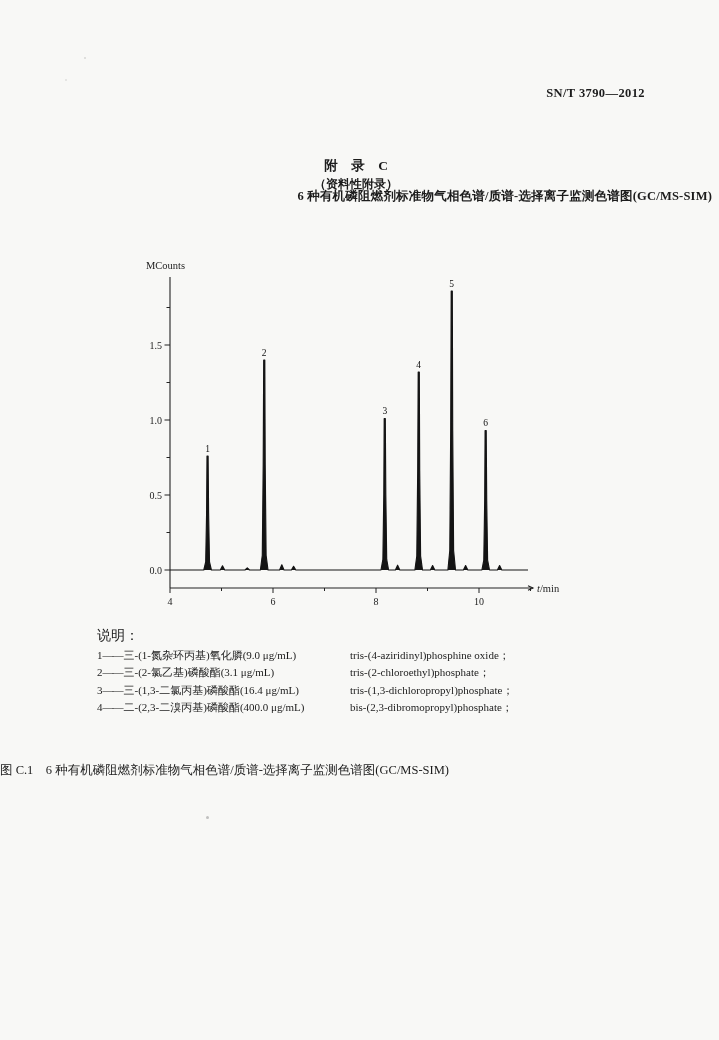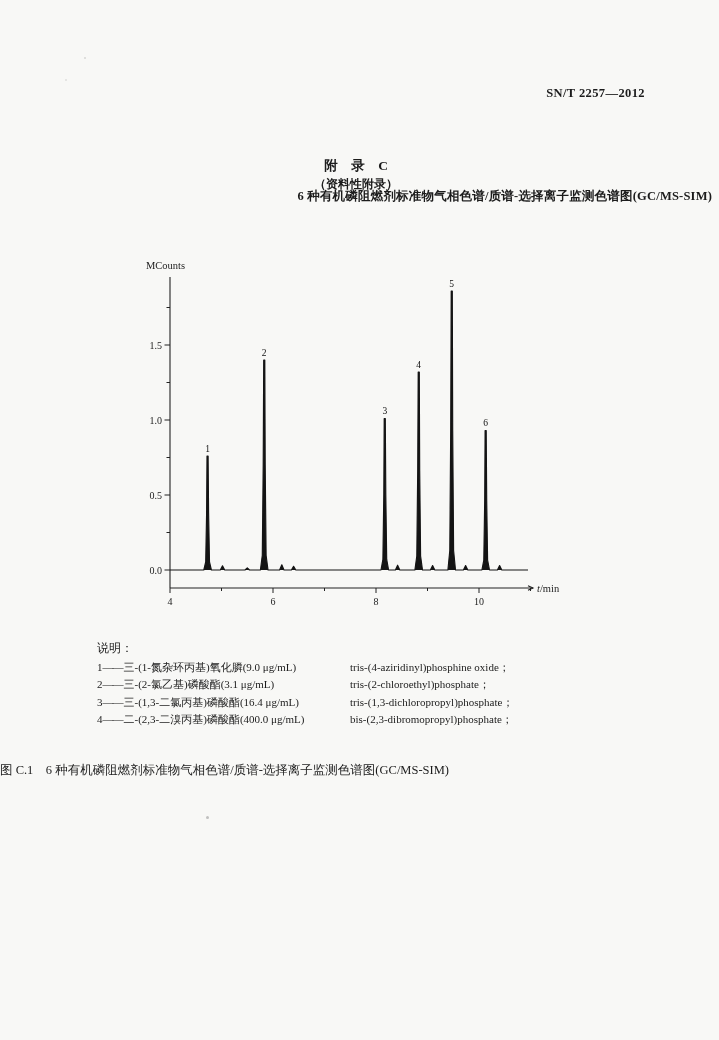--- a/index.html
+++ b/index.html
@@ -15,37 +15,37 @@
   .t-title{position:absolute;top:188px;left:0;width:712px;text-align:right;font-weight:bold;font-size:12.5px;letter-spacing:.2px;}
   .chart{position:absolute;left:140px;top:250px;}
   .chart svg{font-family:"Liberation Serif","DejaVu Serif",serif;}
   .ax{stroke:#222;stroke-width:1.1;fill:none;}
   .tick{stroke:#222;stroke-width:1;}
   .tick-label{font-size:10px;fill:#1c1c1c;}
   .axis-title{font-size:10.5px;fill:#1c1c1c;}
   .peak-label{font-size:9.5px;fill:#111;}
   .trace{fill:#141414;stroke:#141414;stroke-width:1.15;stroke-linejoin:round;}
   .legend{position:absolute;left:97px;top:627px;font-size:11px;}
-  .legend-heading{font-size:12px;line-height:18px;margin-bottom:2px;margin-top:12px;}
+  .legend-heading{font-size:14px;line-height:18px;margin-bottom:2px;}
   .legend-row{display:flex;line-height:17.4px;white-space:nowrap;}
   .l-main{width:253px;}
   .l-num{display:inline-block;}
   .l-dash{display:inline-block;letter-spacing:-1px;margin-right:1px;}
   .caption{position:absolute;top:762px;left:0;width:700px;text-align:left;font-weight:normal;font-size:12.5px;}
   .speck{position:absolute;border-radius:50%;background:rgba(90,90,90,.35);}
   .sp1{left:206px;top:816px;width:3px;height:3px;}
   .sp2{left:84px;top:57px;width:2px;height:2px;background:rgba(120,120,120,.25);}
   .sp3{left:65px;top:79px;width:2px;height:2px;background:rgba(120,120,120,.2);}
 </style>
 </head>
 <body>
 
 <div class="page">
 
-  <div class="doc-number">SN/T 2257—2012</div>
+  <div class="doc-number">SN/T 3790—2012</div>
 
   <div class="t-appendix">附　录　C</div>
   <div class="t-type">（资料性附录）</div>
   <div class="t-title">6 种有机磷阻燃剂标准物气相色谱/质谱-选择离子监测色谱图(GC/MS-SIM)</div>
 
   <div class="chart">
     <svg id="chrom-svg" width="450" height="365" viewBox="0 0 450 365">
         <line x1="30" y1="27" x2="30" y2="338" class="ax"></line>
         <line x1="30" y1="338" x2="393" y2="338" class="ax"></line>
         <polyline points="388,335.7 393,338 388,340.3" class="ax"></polyline>

